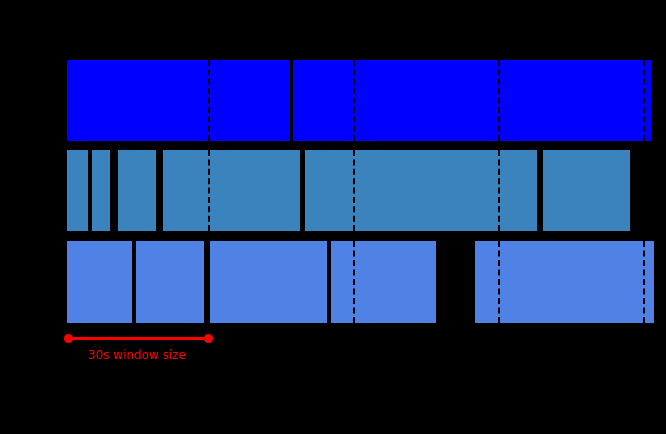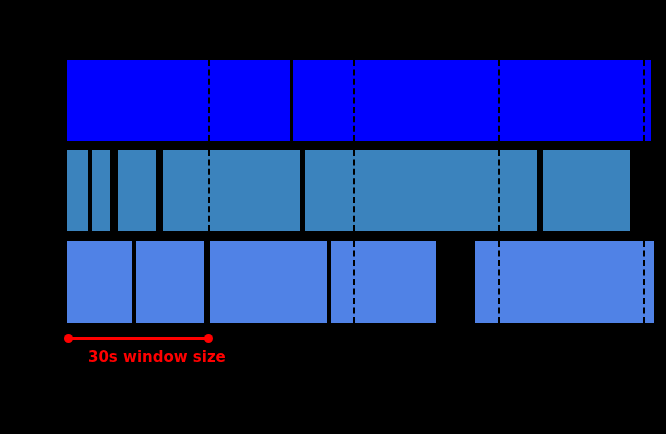--- a/index.html
+++ b/index.html
@@ -48,22 +48,22 @@
     position: absolute;
     width: 9px;
     height: 9px;
     border-radius: 50%;
     background: #FF0000;
     z-index: 7;
   }
   .annot-label {
     position: absolute;
     color: #FF0000;
-    font-size: 15px;
-    font-weight: bold;
+    font-size: 12px;
+    font-weight: normal;
     font-family: "DejaVu Sans", sans-serif;
     white-space: nowrap;
     z-index: 7;
   }
 </style>
 </head>
 <body>
 
 <div id="figure">
   <div class="plot-area" id="plot-area">

